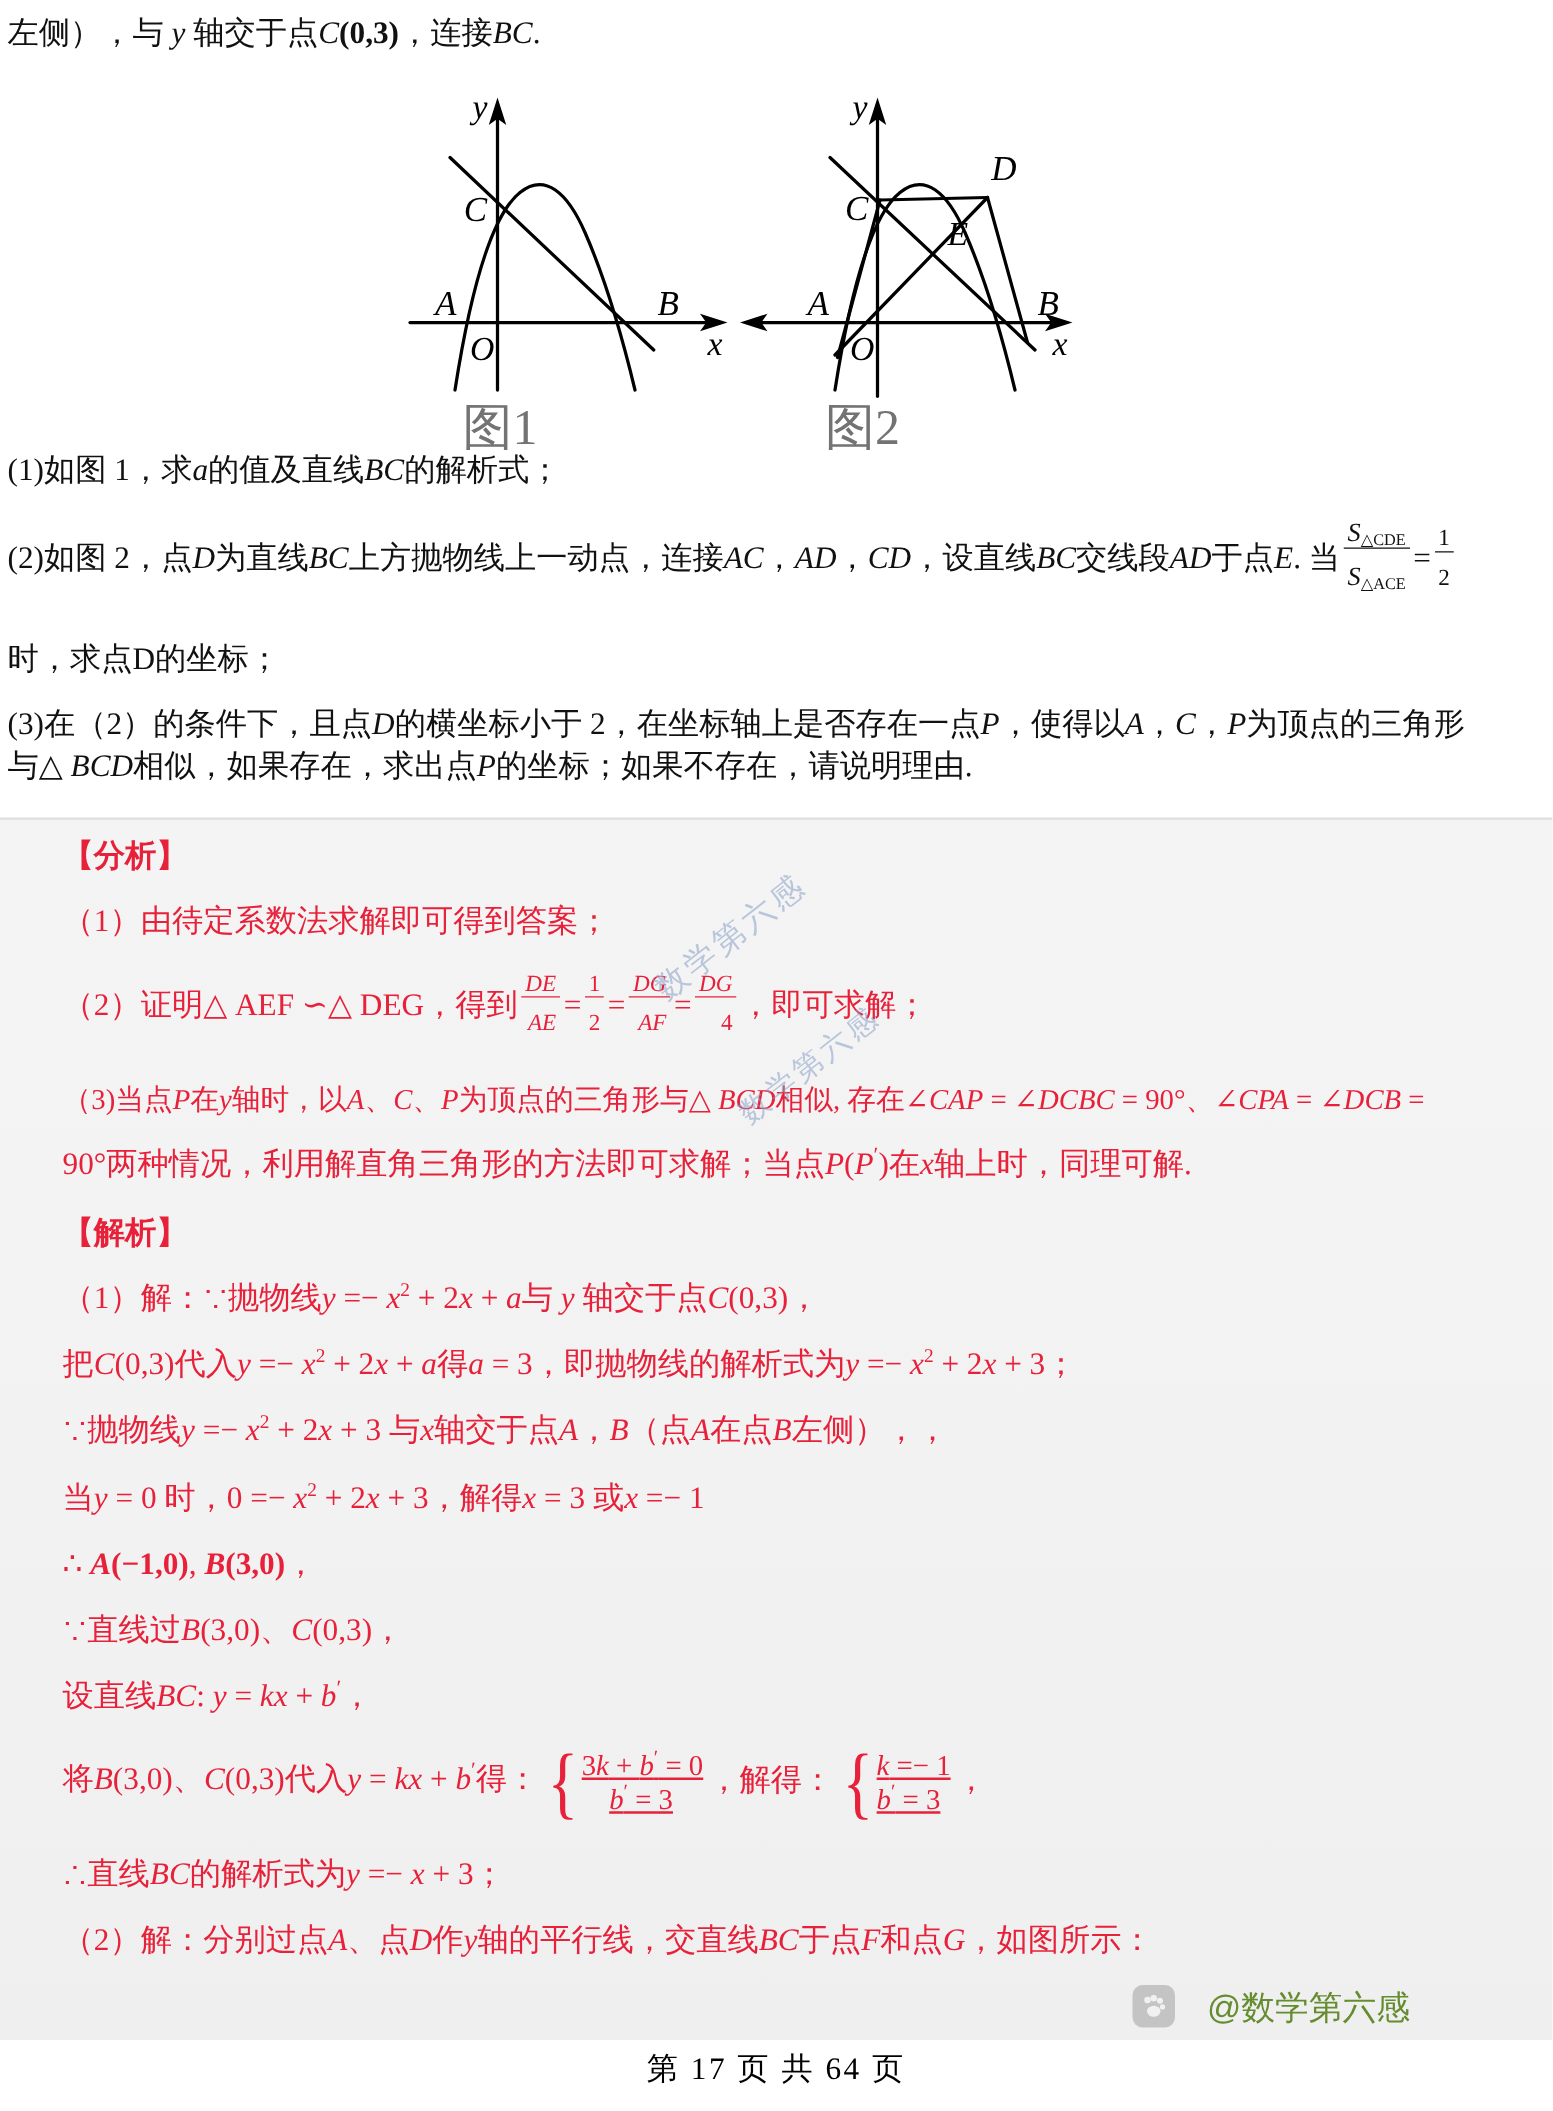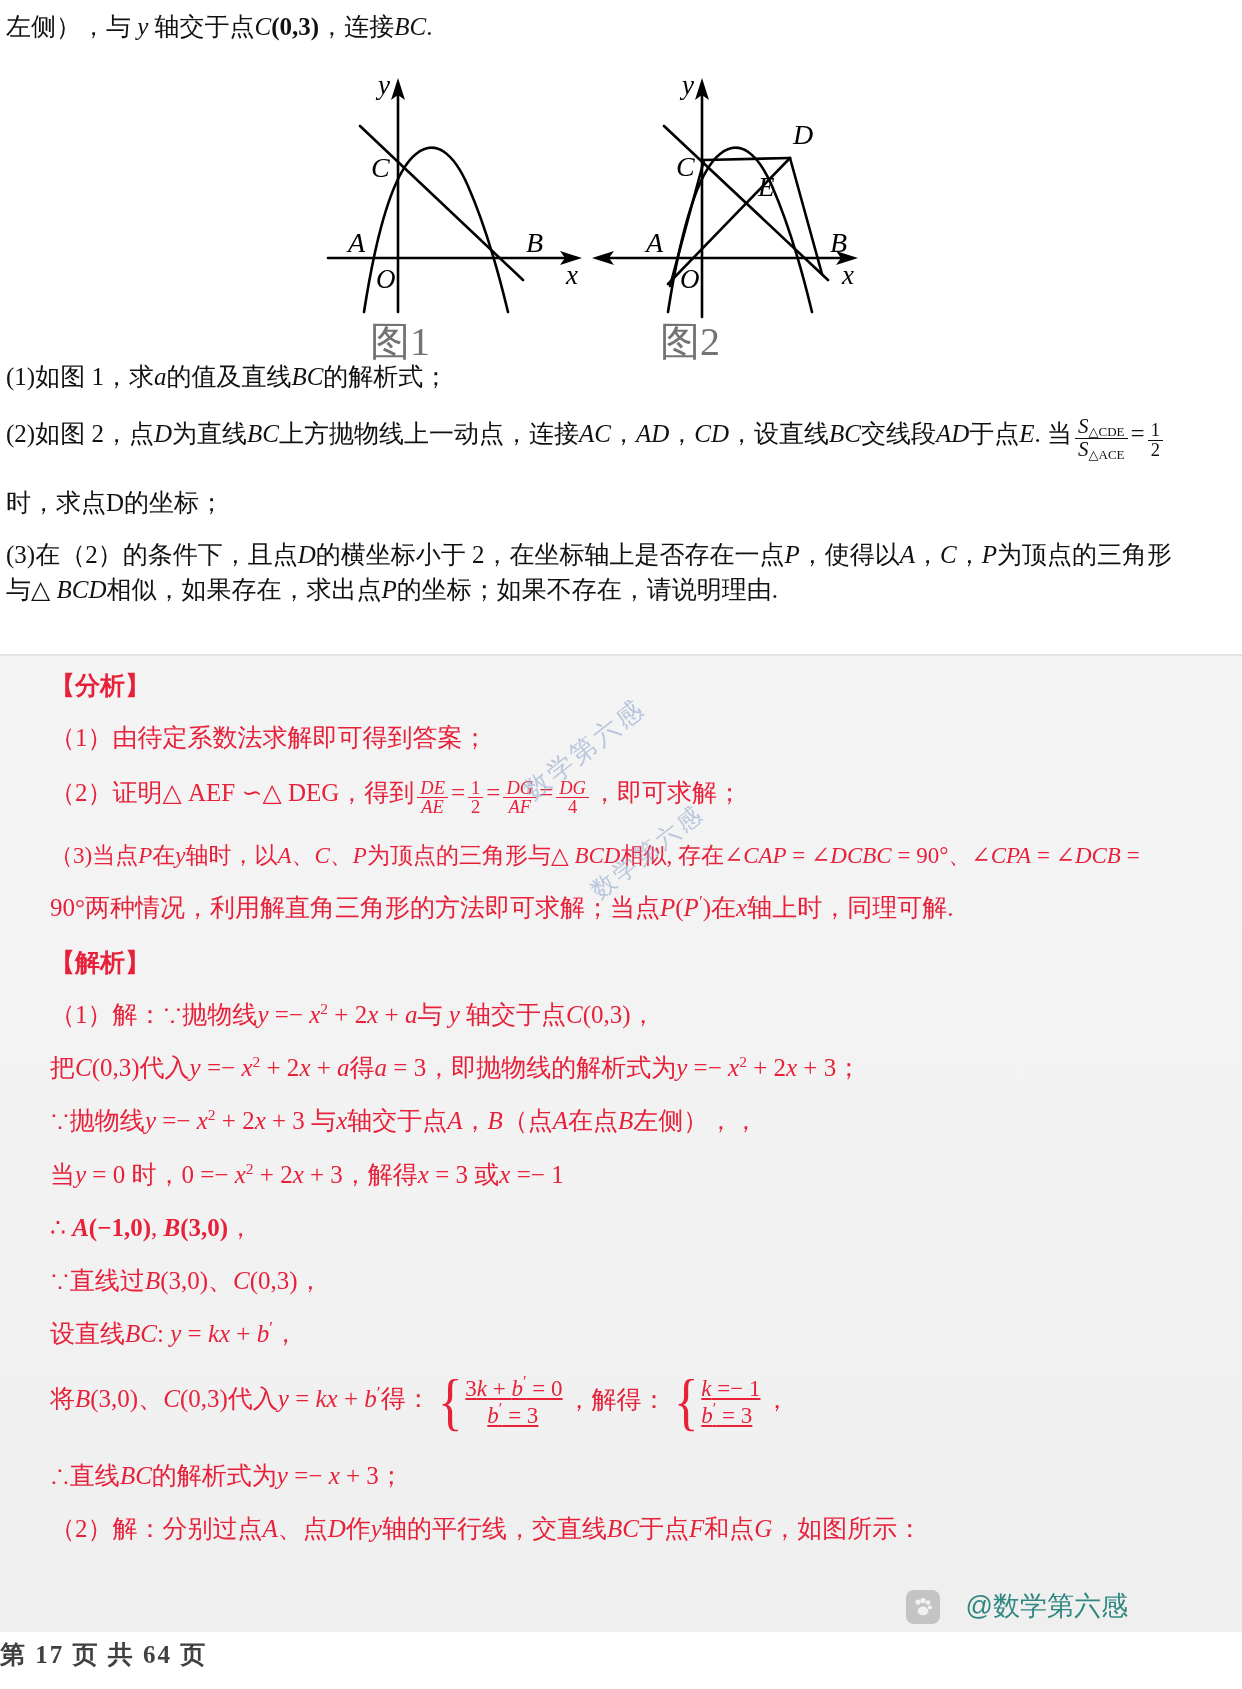--- a/index.html
+++ b/index.html
@@ -29,21 +29,21 @@
 
   
   .frac{
     display:inline-block;
     vertical-align:-0.52em;
     text-align:center;
     line-height:1.02;
     margin:0 3px;
   }
   .frac > .num{ display:block; padding:0 3px; font-size:.74em; }
-  .frac > .den{ display:block; padding:0 3px; font-size:.74em; border-top:1.4px solid currentColor; }
+  .frac > .den{ display:block; padding:12px 3px; font-size:.74em; border-top:1.4px solid currentColor;text-align:right; }
   .frac.big > .num{ font-size:.84em;}
   .frac.big > .den{ font-size:.84em;}
 
   .sub{ font-size:.62em; vertical-align:-0.25em; line-height:0;}
 
   
   #top-line{ position:absolute; left:0; top:14px; width:1242px; }
 
   
   #figures{
@@ -104,27 +104,27 @@
     font-family:"Liberation Serif",serif;
     font-size:26px;
     transform:rotate(-38deg);
     white-space:nowrap;
     pointer-events:none;
     letter-spacing:3px;
   }
 
   
   #footer{
-    position:absolute; left:0; top:1638px; width:1242px; 
-    font-size:25px; letter-spacing:2px; color:#404040;font-weight:bold;
+    position:absolute; left:0; top:1638px; width:1242px; text-align:center;
+    font-size:25px; letter-spacing:2px; color:#000000;
   }
   #brand{
     position:absolute; right:24px; top:1588px;
-    display:flex; align-items:flex-end; gap:26px;
-    color:#0f766e; font-size:27px; font-family:"Liberation Sans",sans-serif;
+    display:flex; align-items:flex-start; gap:26px;
+    color:#4d7c0f; font-size:27px; font-family:"Liberation Sans",sans-serif;
     opacity:.85;
   }
   #brand .paw{
     width:34px;height:34px;border-radius:8px;background:#bdbdbd;
     display:inline-flex;align-items:center;justify-content:center;
     color:#f4f4f4;font-size:20px;
   }
 </style>
 </head>
 <body>

